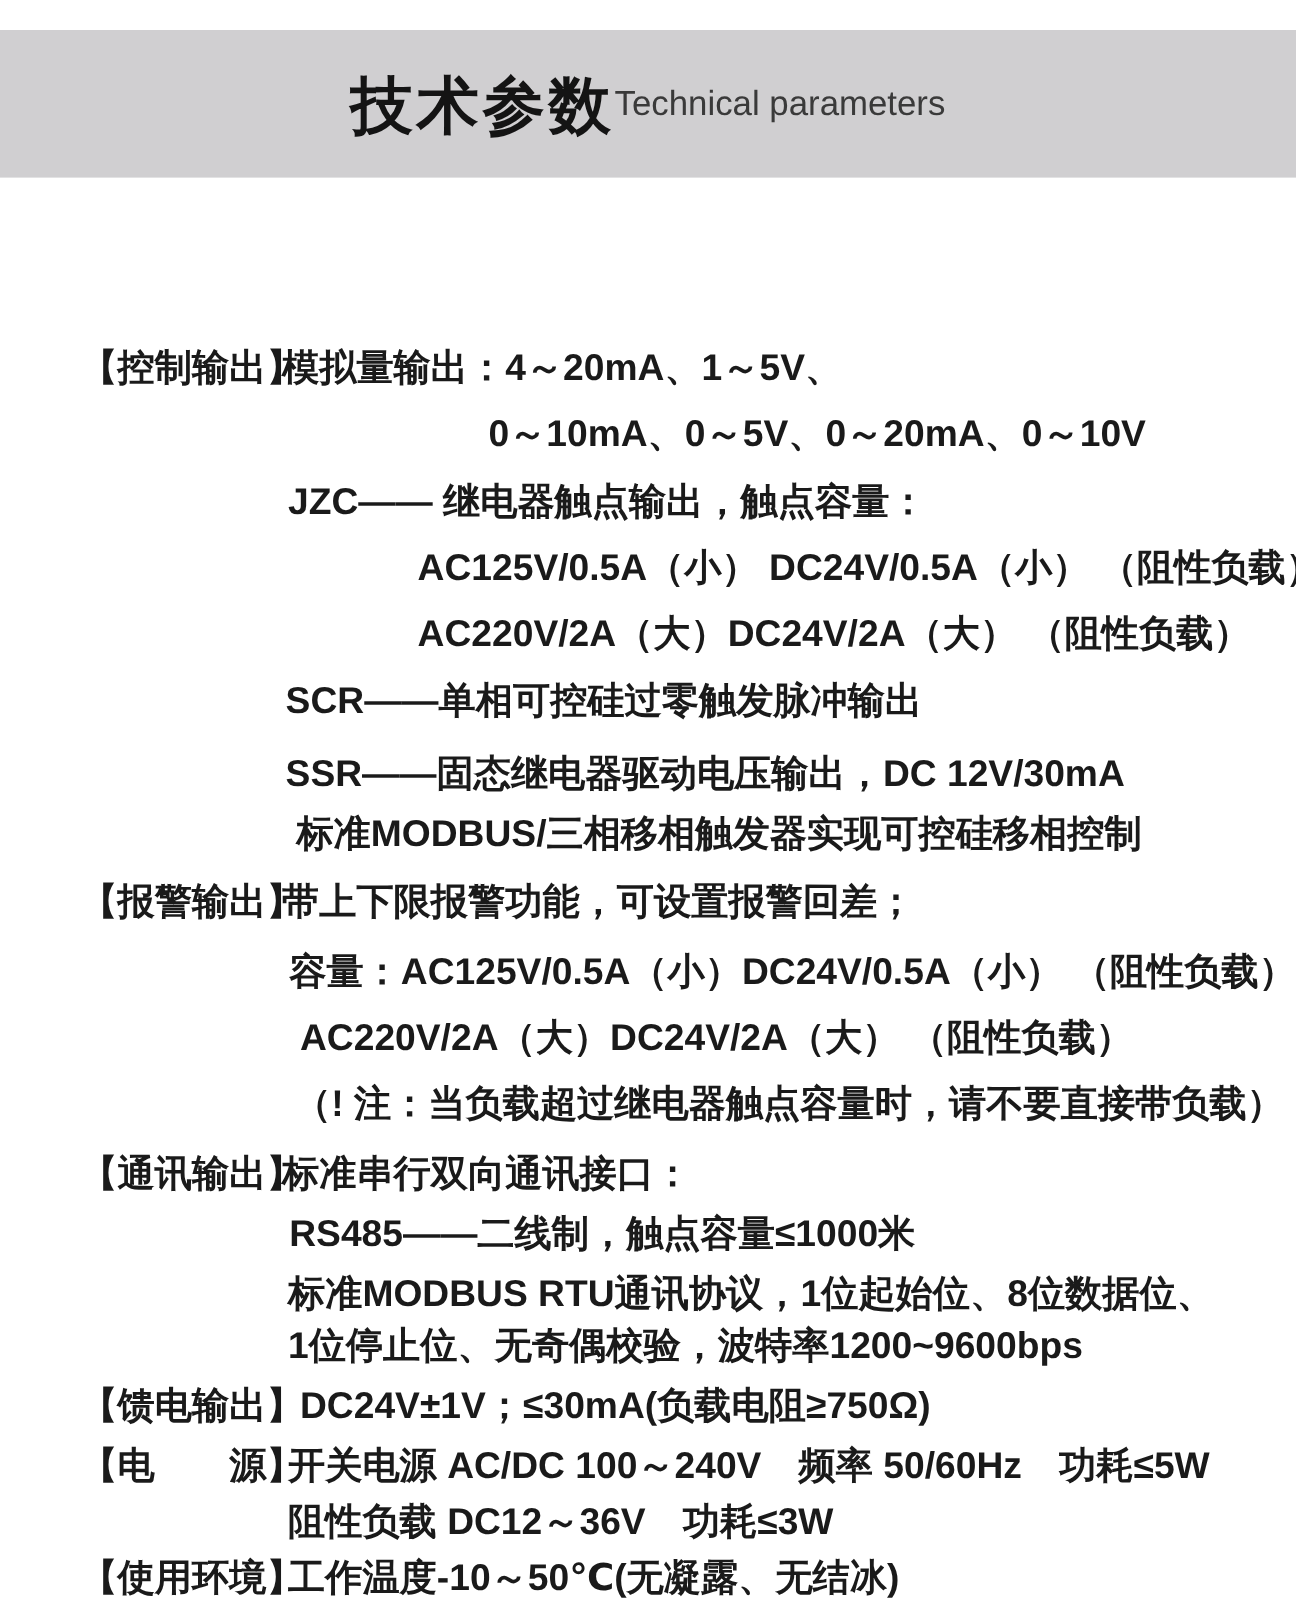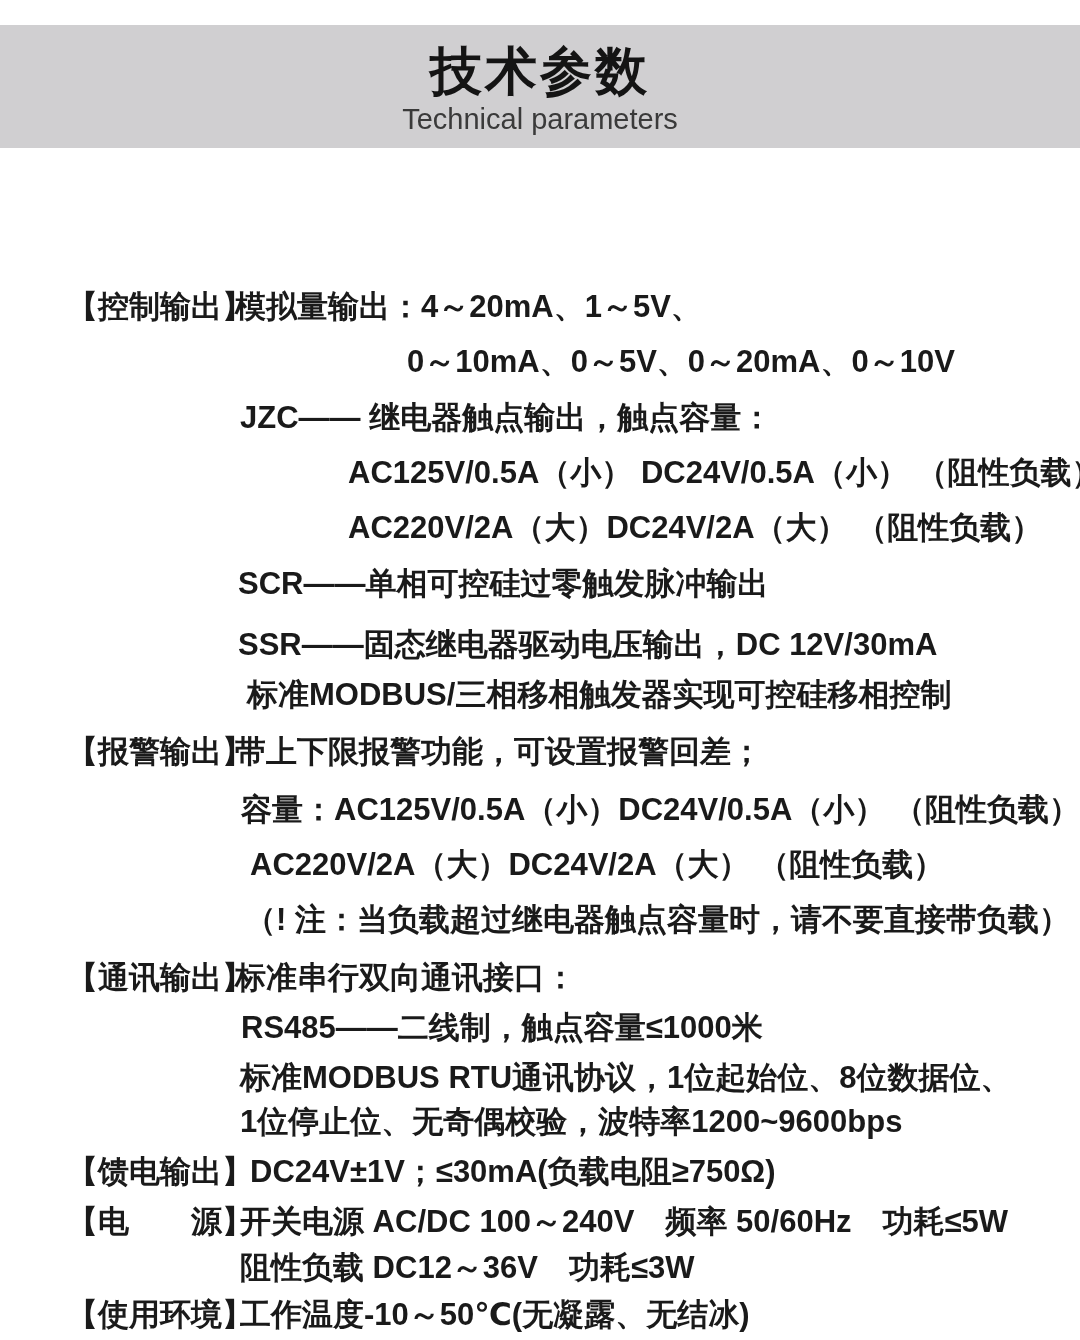--- a/index.html
+++ b/index.html
@@ -1,21 +1,21 @@
 <!DOCTYPE html>
 <html><head>
 <meta charset="utf-8">
 <style>
   html,body{margin:0;padding:0;}
   body{background:#ffffff;font-family:"Liberation Sans","DejaVu Sans",sans-serif;}
   .page{position:relative;width:1080px;height:1340px;background:#ffffff;overflow:hidden;}
   .header-band{
     position:absolute;left:0;top:25px;width:1080px;height:123px;
     background:#d0cfd1;
-    display:flex;flex-direction:column;align-items:center;justify-content:center;
+    display:flex;align-items:center;justify-content:center;
   }
   .page-title{
     font-size:52px;font-weight:700;color:#141414;letter-spacing:3px;
     line-height:1.1;margin-top:6px;
   }
   .page-subtitle{
     font-size:29px;font-weight:400;color:#3a3a3a;letter-spacing:0px;
     line-height:1.2;margin-top:2px;text-align:right;
   }
   .spec-row{position:absolute;left:0;width:1080px;height:46px;line-height:42px;

